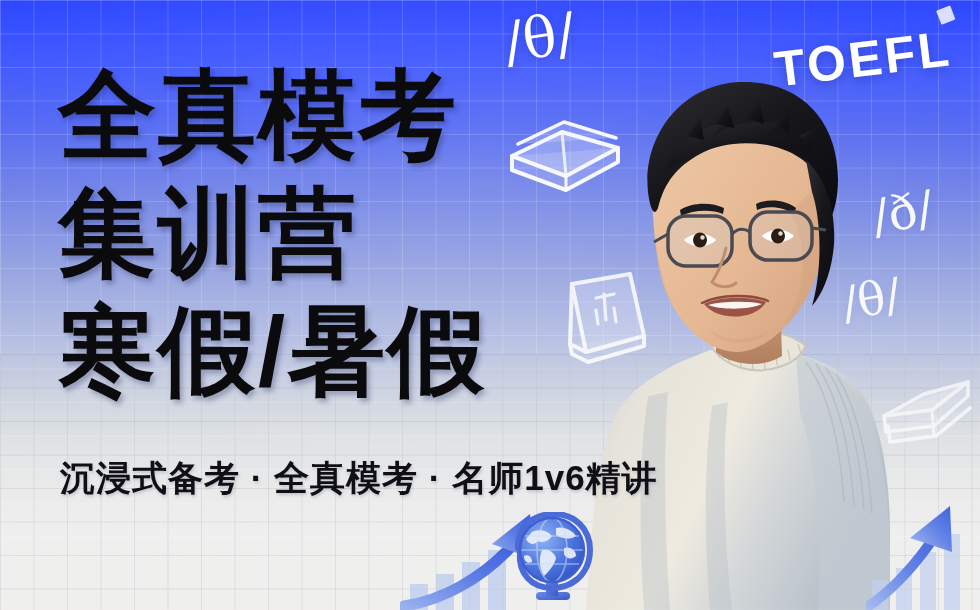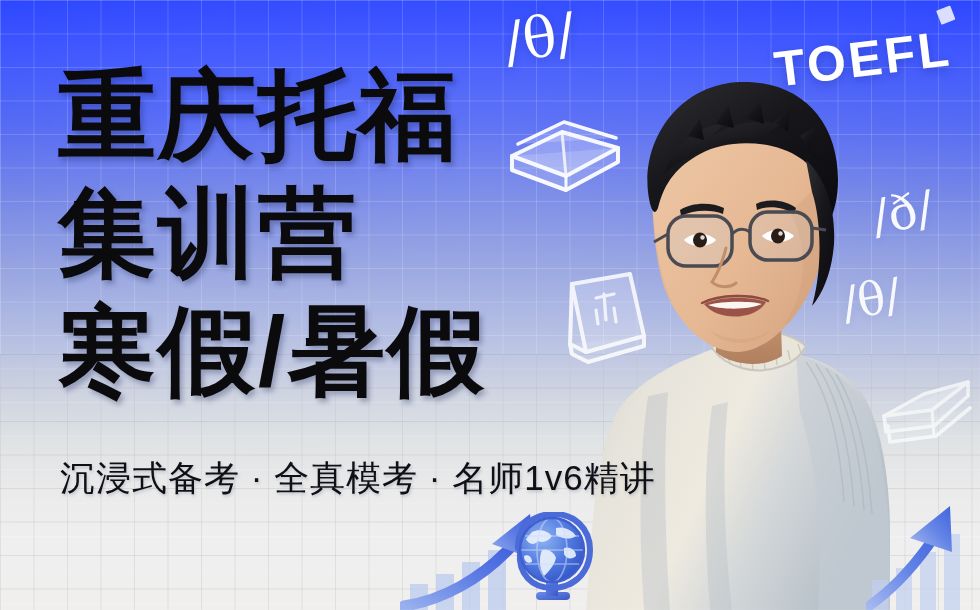--- a/index.html
+++ b/index.html
@@ -61,21 +61,21 @@
     line-height:118px;
     letter-spacing:2px;
     white-space:nowrap;
     text-shadow:3px 4px 5px rgba(30,40,90,0.30);
     font-family:"Liberation Sans","DejaVu Sans",sans-serif;
   }
   .subtitle{
     position:absolute;left:60px;top:456px;
     z-index:30;
     color:#101014;
-    font-weight:400;
+    font-weight:700;
     font-size:35px;
     letter-spacing:1px;
     line-height:44px;
     white-space:nowrap;
     text-shadow:1px 2px 3px rgba(120,130,160,0.35);
   }
 
   
   .toefl{
     position:absolute;right:28px;top:34px;
@@ -392,21 +392,21 @@
         <rect x="30" y="72" width="16" height="42"></rect>
         <rect x="54" y="56" width="16" height="58"></rect>
         <rect x="78" y="38" width="16" height="76"></rect>
       </g>
       <path d="M0 112 C24 96 46 72 62 50 L72 36" fill="none" stroke="url(#arrGradR)" stroke-width="10" stroke-linecap="round"></path>
       <path d="M84 10 L86 56 L44 42 Z" fill="url(#arrGradR)"></path>
     </svg>
   </div>
 
   <div class="headline">
-    <span class="hl-line">重庆托福</span>
+    <span class="hl-line">全真模考</span>
     <span class="hl-line">集训营</span>
     <span class="hl-line">寒假/暑假</span>
   </div>
 
   <div class="subtitle">沉浸式备考 · 全真模考 · 名师1v6精讲</div>
 
   <div class="toefl">
     <span class="toefl-word">TOEFL</span>
     <span class="toefl-mark"></span>
   </div>

